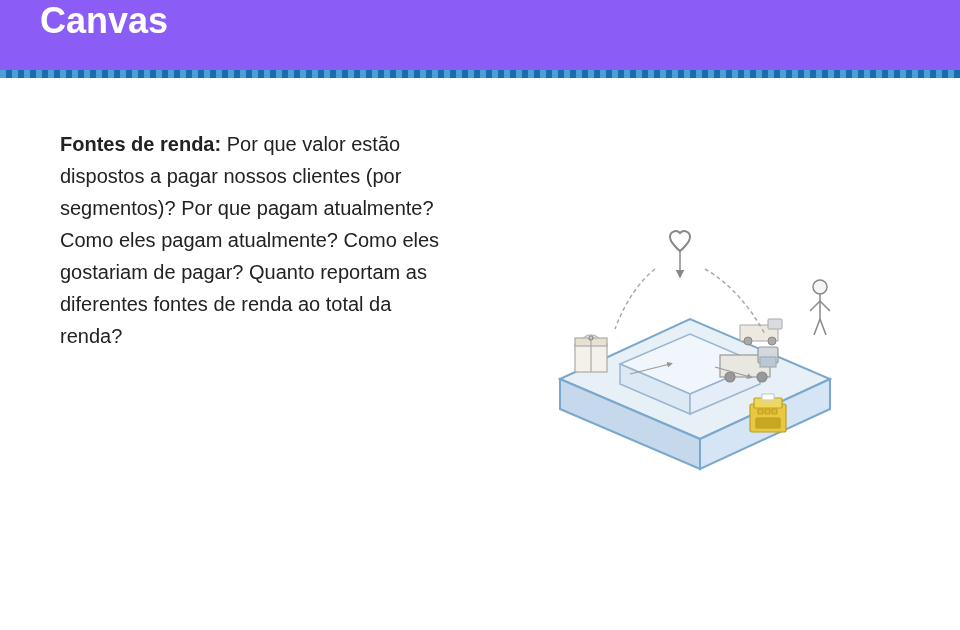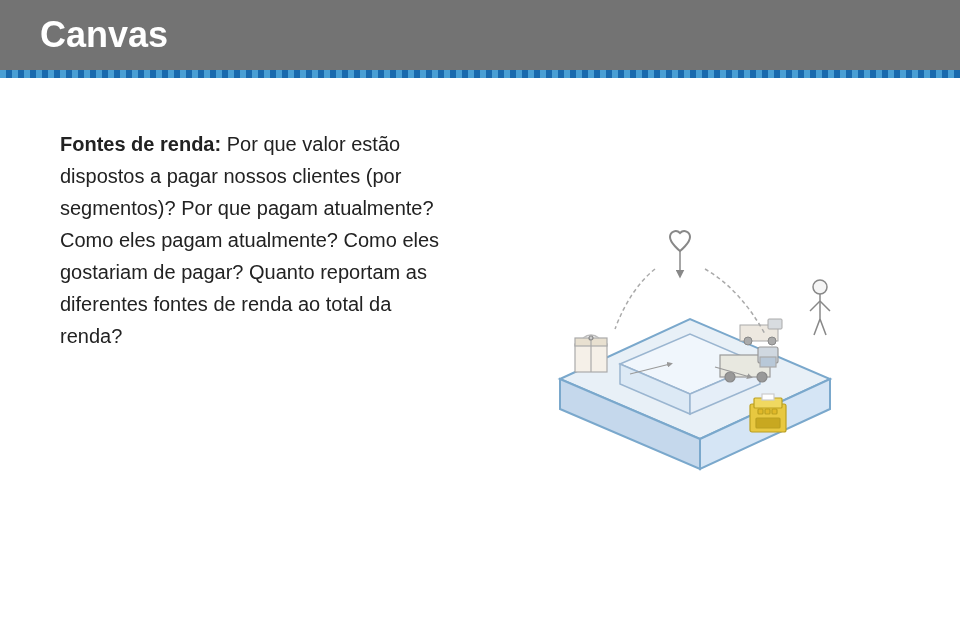--- a/index.html
+++ b/index.html
@@ -10,24 +10,23 @@
 
     body {
       width: 960px;
       height: 630px;
       font-family: Arial, sans-serif;
       background: #ffffff;
       overflow: hidden;
     }
 
     .header {
-      background: #737373;
+      background: #8b5cf6;
       height: 70px;
       display: flex;
-      align-items: center;
       padding: 0 40px;
     }
 
     .header-title {
       color: #ffffff;
       font-size: 36px;
       font-weight: bold;
     }
 
     .stripe-bar {

